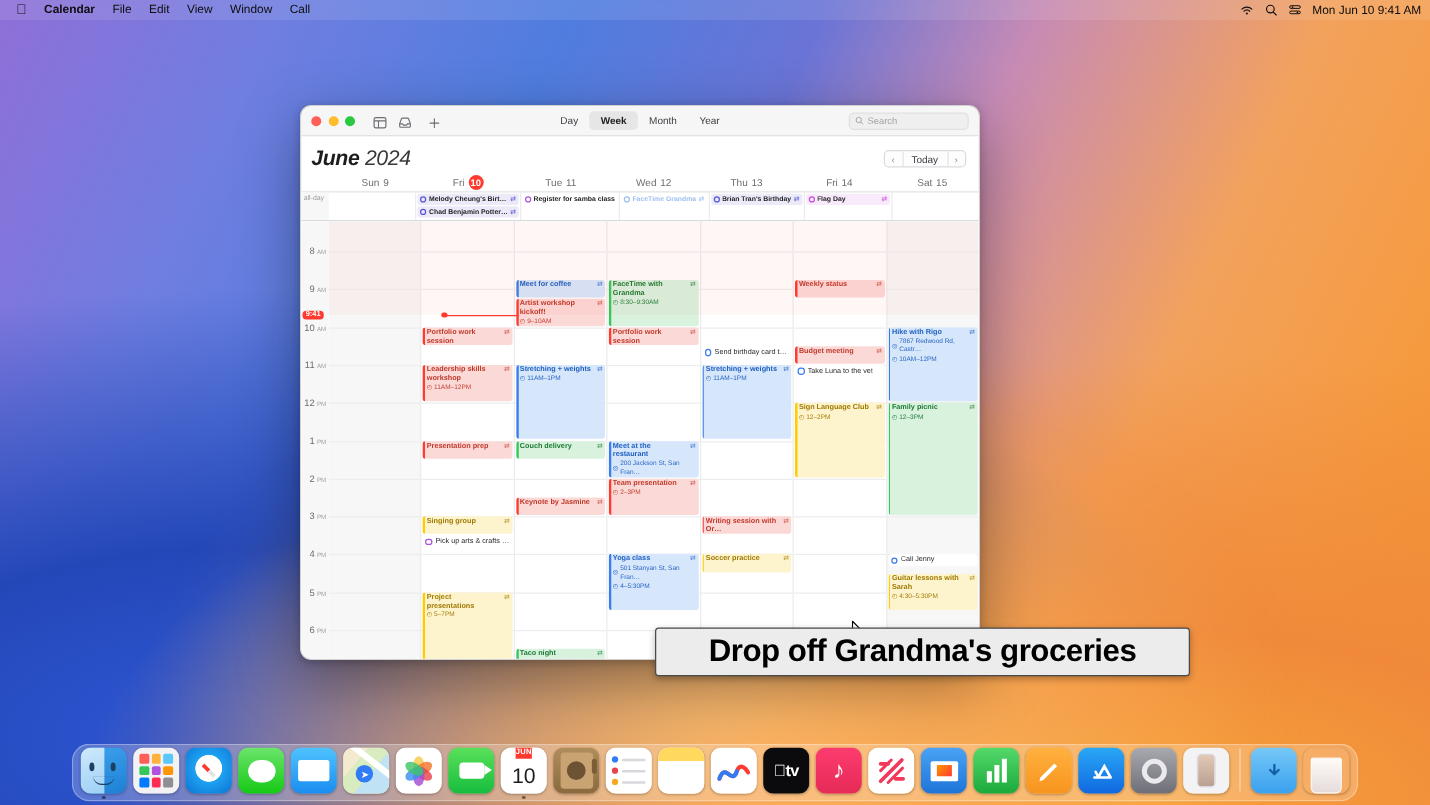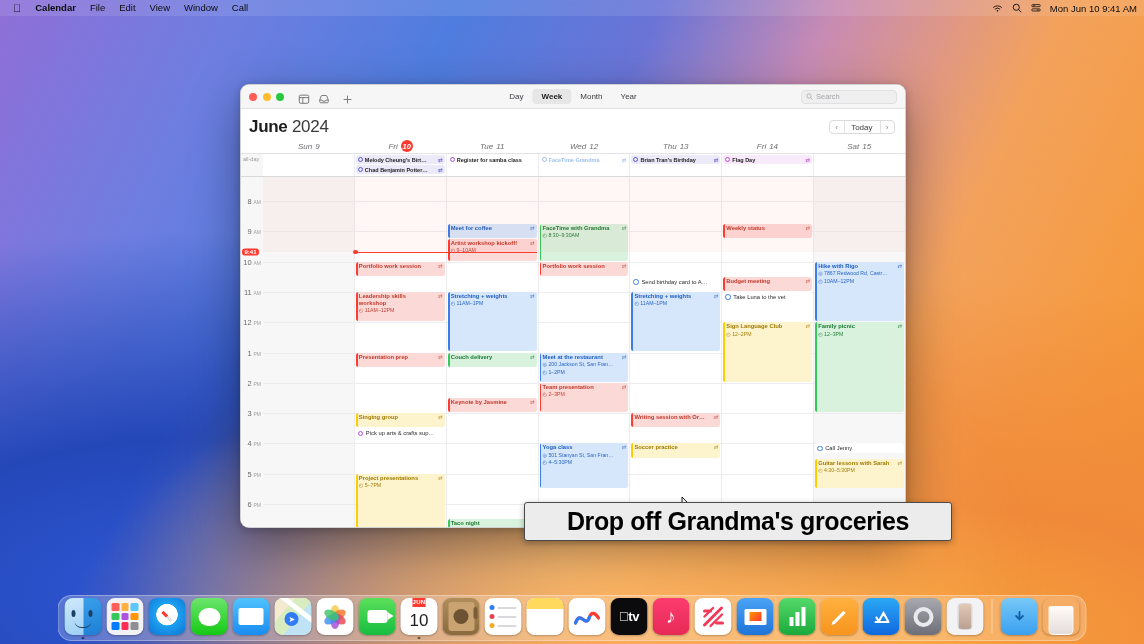--- a/index.html
+++ b/index.html
@@ -43,21 +43,21 @@
   #menubar .left { display: flex; align-items: center; gap: 0; padding-left: 6px; }
   #menubar .mb-item { padding: 0 7px; line-height: 16px; white-space: nowrap; text-align: center; }
   #menubar .mb-item.app { font-weight: bold; }
   #menubar .apple { padding: 0 7px; font-size: 11px; line-height: 16px; }
   #menubar .right { margin-left: auto; display: flex; align-items: center; padding-right: 7px; gap: 9px; }
   #menubar .right .mi { display: flex; align-items: center; line-height: 16px; }
   #menubar .clock { font-size: 9.5px; white-space: nowrap; }
 
   
   #calendar-window {
-    position: absolute; left: 240px; top: 84px; width: 666px; height: 444px;
+    position: absolute; left: 240px; top: 84px; width: 544px; height: 444px;
     background: #ffffff; border-radius: 9px;
     box-shadow: 0 18px 50px rgba(0,0,0,.38), 0 2px 8px rgba(0,0,0,.22);
     overflow: hidden; z-index: 20;
     border: 0.5px solid rgba(0,0,0,.18);
   }
   
   #win-toolbar {
     position: relative; height: 24px;
     background: #f6f6f6;
     border-bottom: 0.5px solid #e2e2e2;
@@ -81,38 +81,38 @@
   .seg .segbtn.active { background: #e6e6e6; font-weight: bold; color: #1d1d1f; }
   .search {
     position: absolute; right: 8px; width: 96px; height: 14px;
     background: #efeff0; border: 0.5px solid #e0e0e2; border-radius: 4px;
     display: flex; align-items: center; gap: 3px; padding: 0 4px;
     font-size: 7.5px; color: #a3a3a8;
   }
 
   
   #cal-header { position: relative; padding: 8px 10px 2px 8px; height: 30px; }
-  #month-title { font-size: 17px; letter-spacing: -0.3px; color: #1d1d1f; }
+  #month-title { font-size: 17px; letter-spacing: -0.3px; color: #1d1d1f; font-style: italic; }
   #month-title .m { font-weight: bold; }
   #month-title .y { font-weight: normal; color: #3a3a3c; }
   #nav-group {
     position: absolute; right: 10px; top: 11px;
     display: flex; align-items: stretch; height: 14px;
     border: 0.5px solid #dcdcdf; border-radius: 4px; overflow: hidden;
     background: #fdfdfd; font-size: 8px; color: #3c3c43;
   }
   #nav-group div { display: flex; align-items: center; justify-content: center; }
   .nav-arrow { width: 14px; color: #8b8b90; font-size: 8px; }
   .nav-sep { width: 0.5px; background: #e3e3e6; }
   #nav-today { padding: 0 7px; line-height: 13px; }
 
   
   #day-head {
     display: flex; height: 14px; align-items: center;
-    padding-left: 22px; font-size: 8px; color: #6e6e73; font-style: italic;
+    padding-left: 22px; font-size: 8px; color: #6e6e73;
   }
   .dh { flex: 1; text-align: center; display: flex; align-items: center; justify-content: center; gap: 3px; }
   .dh .todaybadge {
     display: inline-flex; align-items: center; justify-content: center;
     width: 12px; height: 12px; border-radius: 50%;
     background: #ff3b30; color: #fff; font-size: 7.5px; font-weight: bold;
   }
 
   
   #allday-row {

